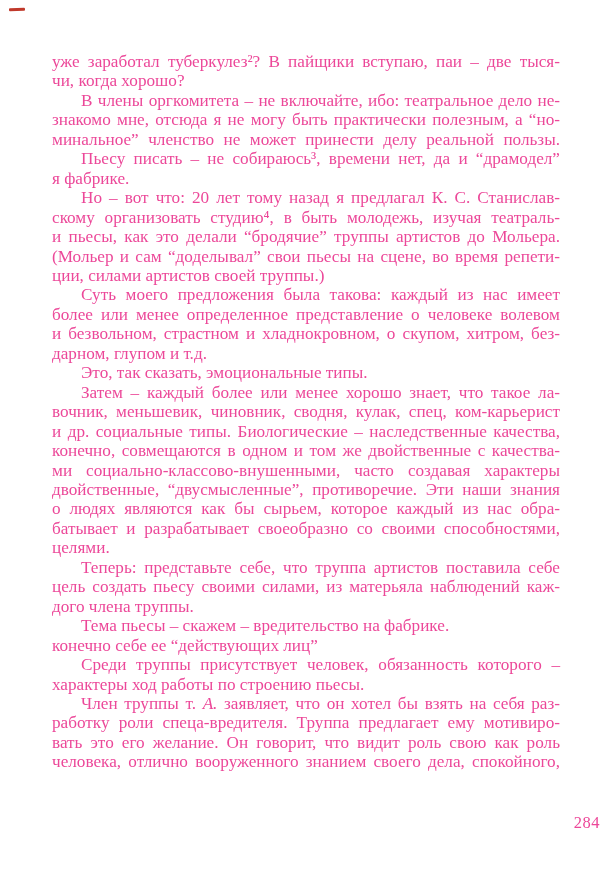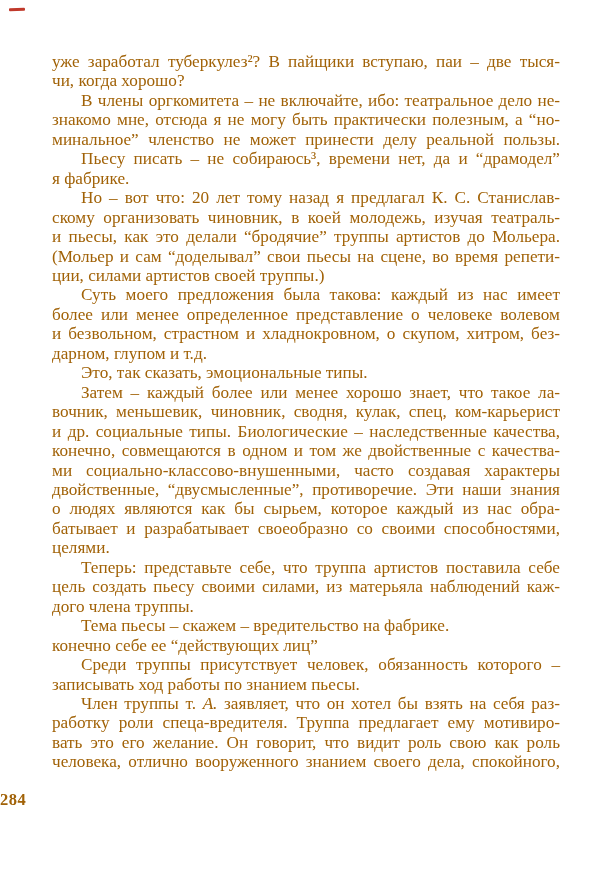--- a/index.html
+++ b/index.html
@@ -39,44 +39,44 @@
     white-space: normal;
   }
   .line.end {
     text-align-last: left;
   }
   .line.indent {
     text-indent: 29px;
   }
   .page-number {
     position: absolute;
-    top: 790px;
+    top: 813px;
     left: 0;
     width: 600px;
-    text-align: left;
+    text-align: right;
     font-size: 16.5px;
-    font-weight: bold;
+    font-weight: normal;
     letter-spacing: 0.5px;
   }
 </style>
 </head>
 <body>
 
-<div class="page" style="background: rgb(255, 255, 255); color: #a16207;">
+<div class="page" style="background: rgb(255, 255, 255); color: #ec4899;">
   <div class="red-mark" style="background: rgb(192, 57, 43);"></div>
   <div class="text-block">
       <div class="line">уже заработал туберкулез²? В пайщики вступаю, паи – две тыся-</div>
       <div class="line end">чи, когда хорошо?</div>
       <div class="line indent">В члены оргкомитета – не включайте, ибо: театральное дело не-</div>
       <div class="line">знакомо мне, отсюда я не могу быть практически полезным, а “но-</div>
       <div class="line">минальное” членство не может принести делу реальной пользы.</div>
       <div class="line indent">Пьесу писать – не собираюсь³, времени нет, да и “драмодел”</div>
       <div class="line end">я фабрике.</div>
       <div class="line indent">Но – вот что: 20 лет тому назад я предлагал К. С. Станислав-</div>
-      <div class="line">скому организовать чиновник, в коей молодежь, изучая театраль-</div>
+      <div class="line">скому организовать студию⁴, в быть молодежь, изучая театраль-</div>
       <div class="line">и пьесы, как это делали “бродячие” труппы артистов до Мольера.</div>
       <div class="line">(Мольер и сам “доделывал” свои пьесы на сцене, во время репети-</div>
       <div class="line end">ции, силами артистов своей труппы.)</div>
       <div class="line indent">Суть моего предложения была такова: каждый из нас имеет</div>
       <div class="line">более или менее определенное представление о человеке волевом</div>
       <div class="line">и безвольном, страстном и хладнокровном, о скупом, хитром, без-</div>
       <div class="line end">дарном, глупом и т.д.</div>
       <div class="line indent end">Это, так сказать, эмоциональные типы.</div>
       <div class="line indent">Затем – каждый более или менее хорошо знает, что такое ла-</div>
       <div class="line">вочник, меньшевик, чиновник, сводня, кулак, спец, ком-карьерист</div>
@@ -86,20 +86,20 @@
       <div class="line">двойственные, “двусмысленные”, противоречие. Эти наши знания</div>
       <div class="line">о людях являются как бы сырьем, которое каждый из нас обра-</div>
       <div class="line">батывает и разрабатывает своеобразно со своими способностями,</div>
       <div class="line end">целями.</div>
       <div class="line indent">Теперь: представьте себе, что труппа артистов поставила себе</div>
       <div class="line">цель создать пьесу своими силами, из матерьяла наблюдений каж-</div>
       <div class="line end">дого члена труппы.</div>
       <div class="line indent end">Тема пьесы – скажем – вредительство на фабрике.</div>
       <div class="line end">конечно себе ее “действующих лиц”</div>
       <div class="line indent">Среди труппы присутствует человек, обязанность которого –</div>
-      <div class="line end">записывать ход работы по знанием пьесы.</div>
+      <div class="line end">характеры ход работы по строению пьесы.</div>
       <div class="line indent">Член труппы т. <i>А.</i> заявляет, что он хотел бы взять на себя раз-</div>
       <div class="line">работку роли спеца-вредителя. Труппа предлагает ему мотивиро-</div>
       <div class="line">вать это его желание. Он говорит, что видит роль свою как роль</div>
       <div class="line">человека, отлично вооруженного знанием своего дела, спокойного,</div>
     </div>
   <div class="page-number">284</div>
 </div>
 
 </body></html>

